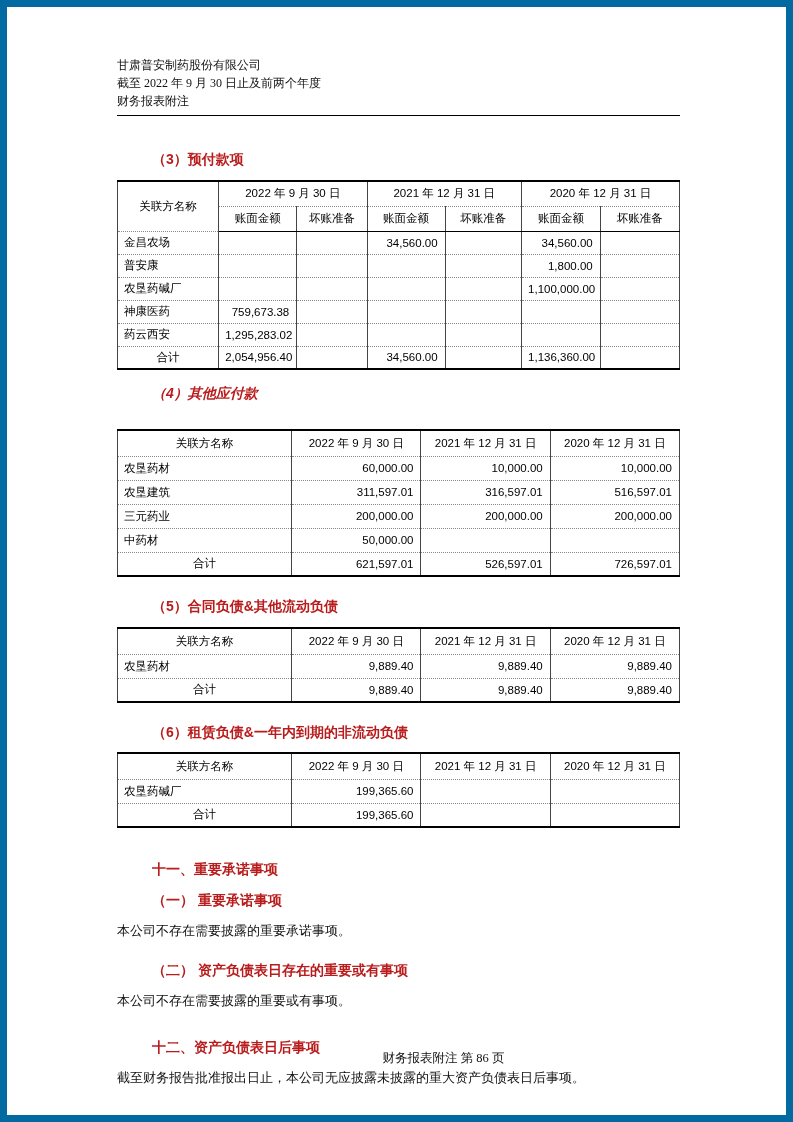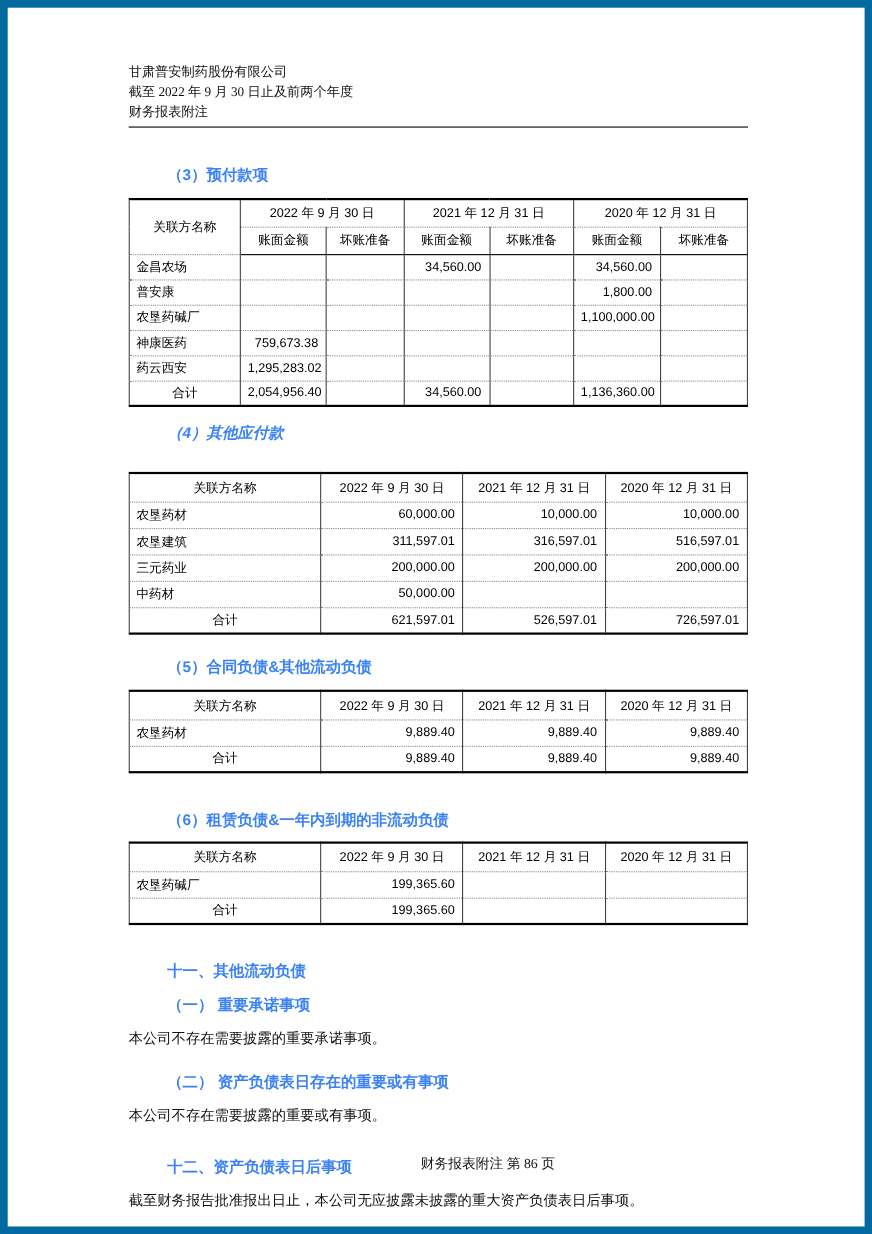--- a/index.html
+++ b/index.html
@@ -20,27 +20,27 @@
     line-height: 1.5;
     color: #111;
   }
   .hdr-rule { border: none; border-top: 1.5px solid #000; margin: 5px 0 0 0; }
 
   
   .sec-h {
     font-family: "Liberation Sans", sans-serif;
     font-weight: bold;
     font-size: 14px;
-    color: #3b82f6;
+    color: #b91c1c;
     margin: 0 0 0 35px;
   }
   .h3  { margin-top: 35px; margin-bottom: 11px; }
   .h4  { margin-top: 15px; margin-bottom: 26px; font-style: italic; }
   .h5  { margin-top: 21px; margin-bottom: 11px; }
-  .h6  { margin-top: 34px; margin-bottom: 10px; }
+  .h6  { margin-top: 21px; margin-bottom: 10px; }
   .h11 { margin-top: 33px; }
   .h11s{ margin-top: 13px; }
   .h12 { margin-top: 29px; }
 
   .para {
     font-family: "Liberation Serif", serif;
     font-size: 13px;
     line-height: 1.5;
     margin: 11px 0 0 0;
     color: #111;
@@ -300,21 +300,21 @@
       </tr>
       <tr>
         <td class="total">合计</td>
         <td class="num">199,365.60</td>
         <td class="num"></td>
         <td class="num"></td>
       </tr>
     </tbody>
   </table>
 
-  <div class="sec-h h11">十一、其他流动负债</div>
+  <div class="sec-h h11">十一、重要承诺事项</div>
   <div class="sec-h h11s">（一） 重要承诺事项</div>
   <p class="para">本公司不存在需要披露的重要承诺事项。</p>
   <div class="sec-h h5">（二） 资产负债表日存在的重要或有事项</div>
   <p class="para">本公司不存在需要披露的重要或有事项。</p>
   <div class="sec-h h12">十二、资产负债表日后事项</div>
   <p class="para">截至财务报告批准报出日止，本公司无应披露未披露的重大资产负债表日后事项。</p>
 
   <div class="page-footer">财务报表附注 第 86 页</div>
 </div>
 

